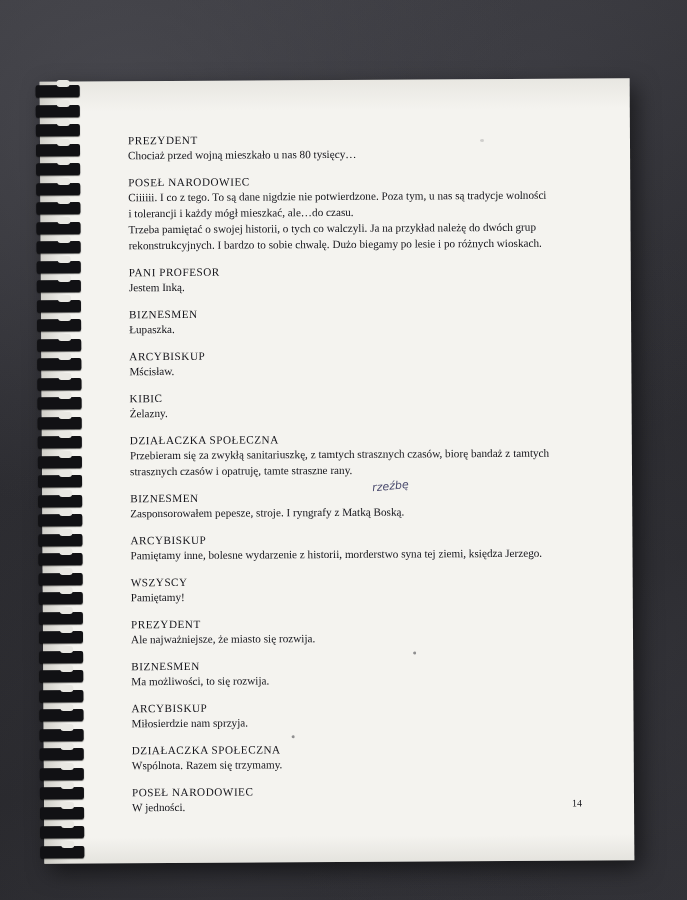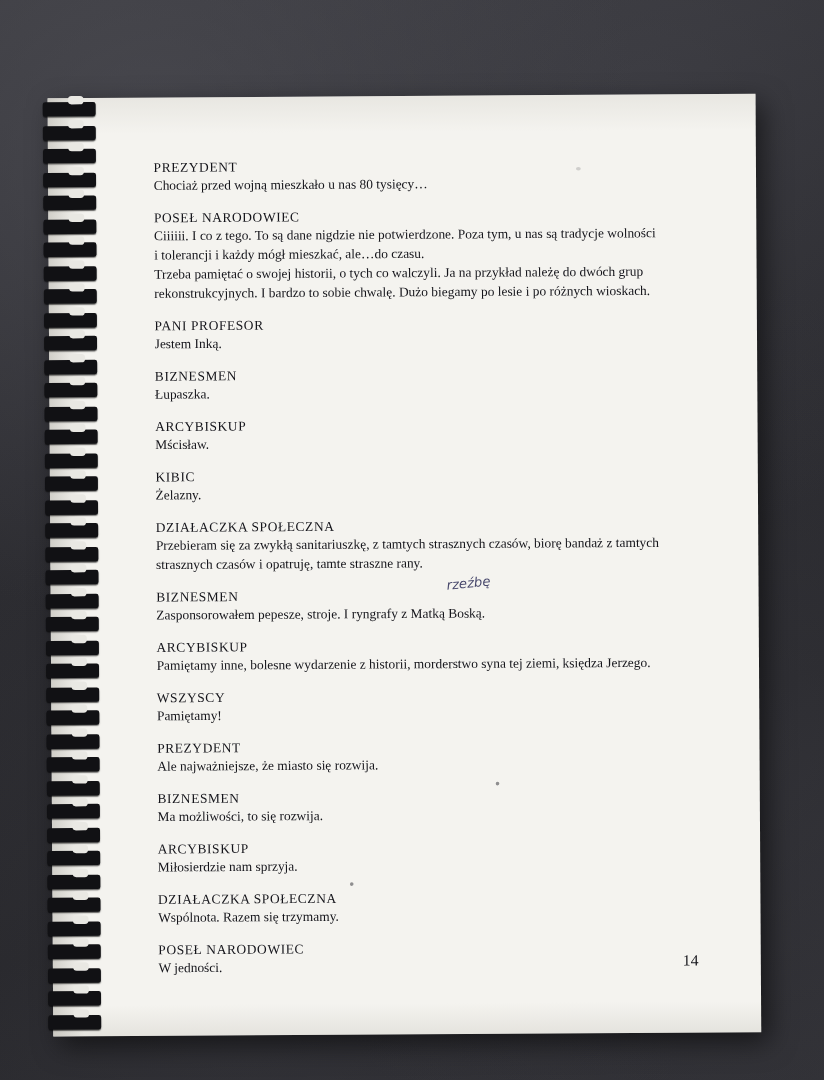--- a/index.html
+++ b/index.html
@@ -113,21 +113,21 @@
     font-size: 11px;
     color: #2a2a55;
     transform: rotate(-5deg);
     font-style: italic;
     opacity: 0.85;
   }
   #page-number {
     position: absolute;
     right: 52px;
     bottom: 52px;
-    font-size: 13px;
+    font-size: 10px;
     color: #14141a;
   }
   .speck {
     position: absolute;
     background: #3a3a40;
     border-radius: 50%;
     opacity: 0.55;
   }
 </style>
 </head>

